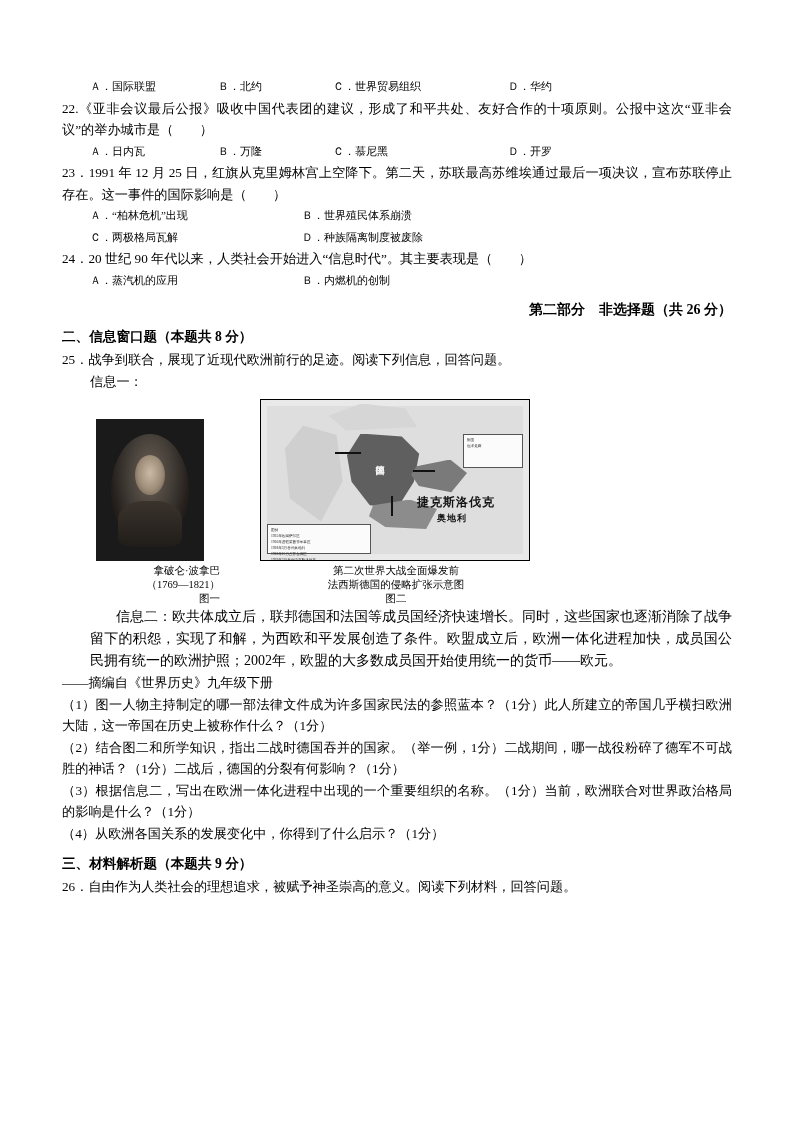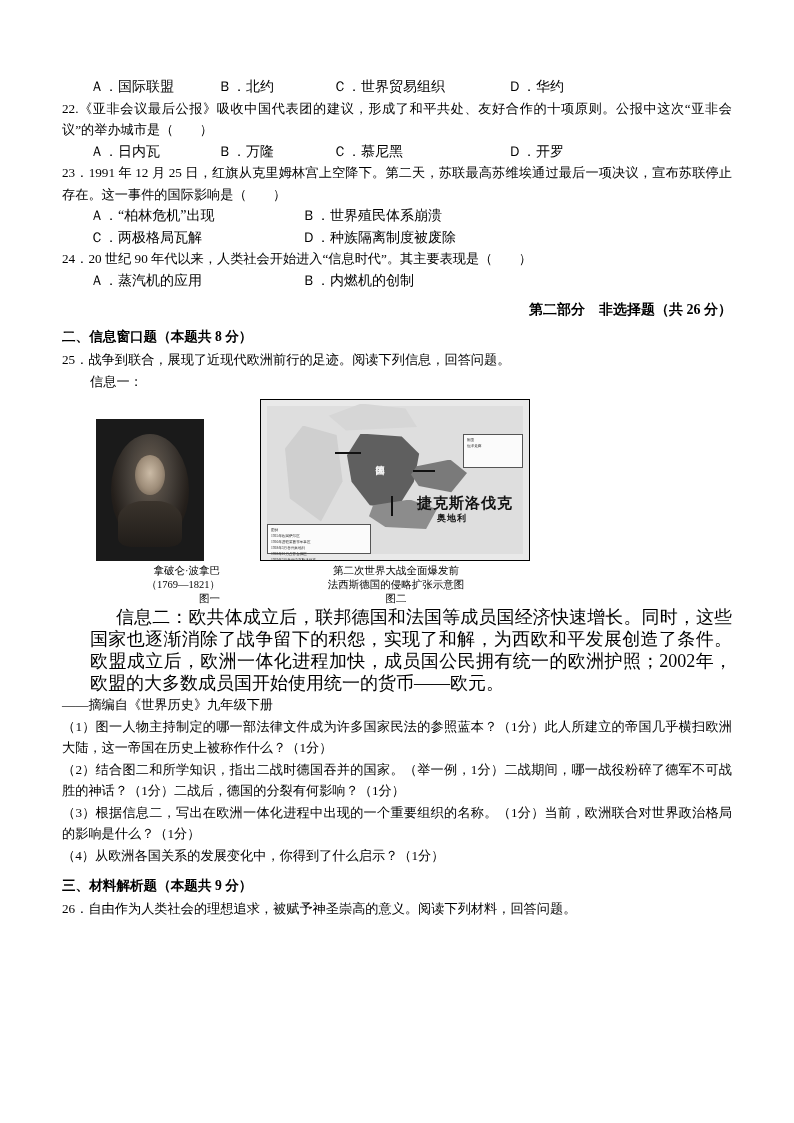--- a/index.html
+++ b/index.html
@@ -16,21 +16,21 @@
   }
   .page {
     position: relative;
     width: 794px;
     height: 1123px;
     box-sizing: border-box;
     padding: 76px 62px 40px 62px;
   }
   .opts {
     display: flex;
-    font-size: 14px;
+    font-size: 11px;
     line-height: 21.5px;
     align-items: center;
   }
   .opt-a { width: 128px; }
   .opt-b { width: 115px; }
   .opt-c { width: 175px; }
   .opt-d { width: 120px; }
   .q {
     font-size: 13.2px;
     line-height: 21.5px;
@@ -209,21 +209,21 @@
   }
   .mapbox .lbl-de {
     left: 112px; top: 58px;
     font-size: 9px;
     letter-spacing: 1px;
     color: #f3f3f3;
     writing-mode: vertical-rl;
   }
   .mapbox .lbl-mag {
     left: 156px; top: 94px;
-    font-size: 15px;
+    font-size: 12px;
     letter-spacing: 1px;
   }
   .mapbox .lbl-aus {
     left: 176px; top: 112px;
     font-size: 9px;
     letter-spacing: 1px;
   }
   .mapbox .arrow {
     position: absolute;
     background: #111;
@@ -242,21 +242,21 @@
     font-size: 13.2px;
     line-height: 22px;
     padding-right: 6px;
   }
   .info-label {
     font-size: 13.2px;
     line-height: 22px;
     padding-left: 28px;
   }
   .body-p {
-    font-size: 18px;
+    font-size: 14px;
     line-height: 22px;
     text-align: justify;
     text-justify: inter-ideograph;
     padding-left: 28px;
     text-indent: 26px;
   }
   .qitem {
     font-size: 13.2px;
     line-height: 21.5px;
     text-align: justify;

